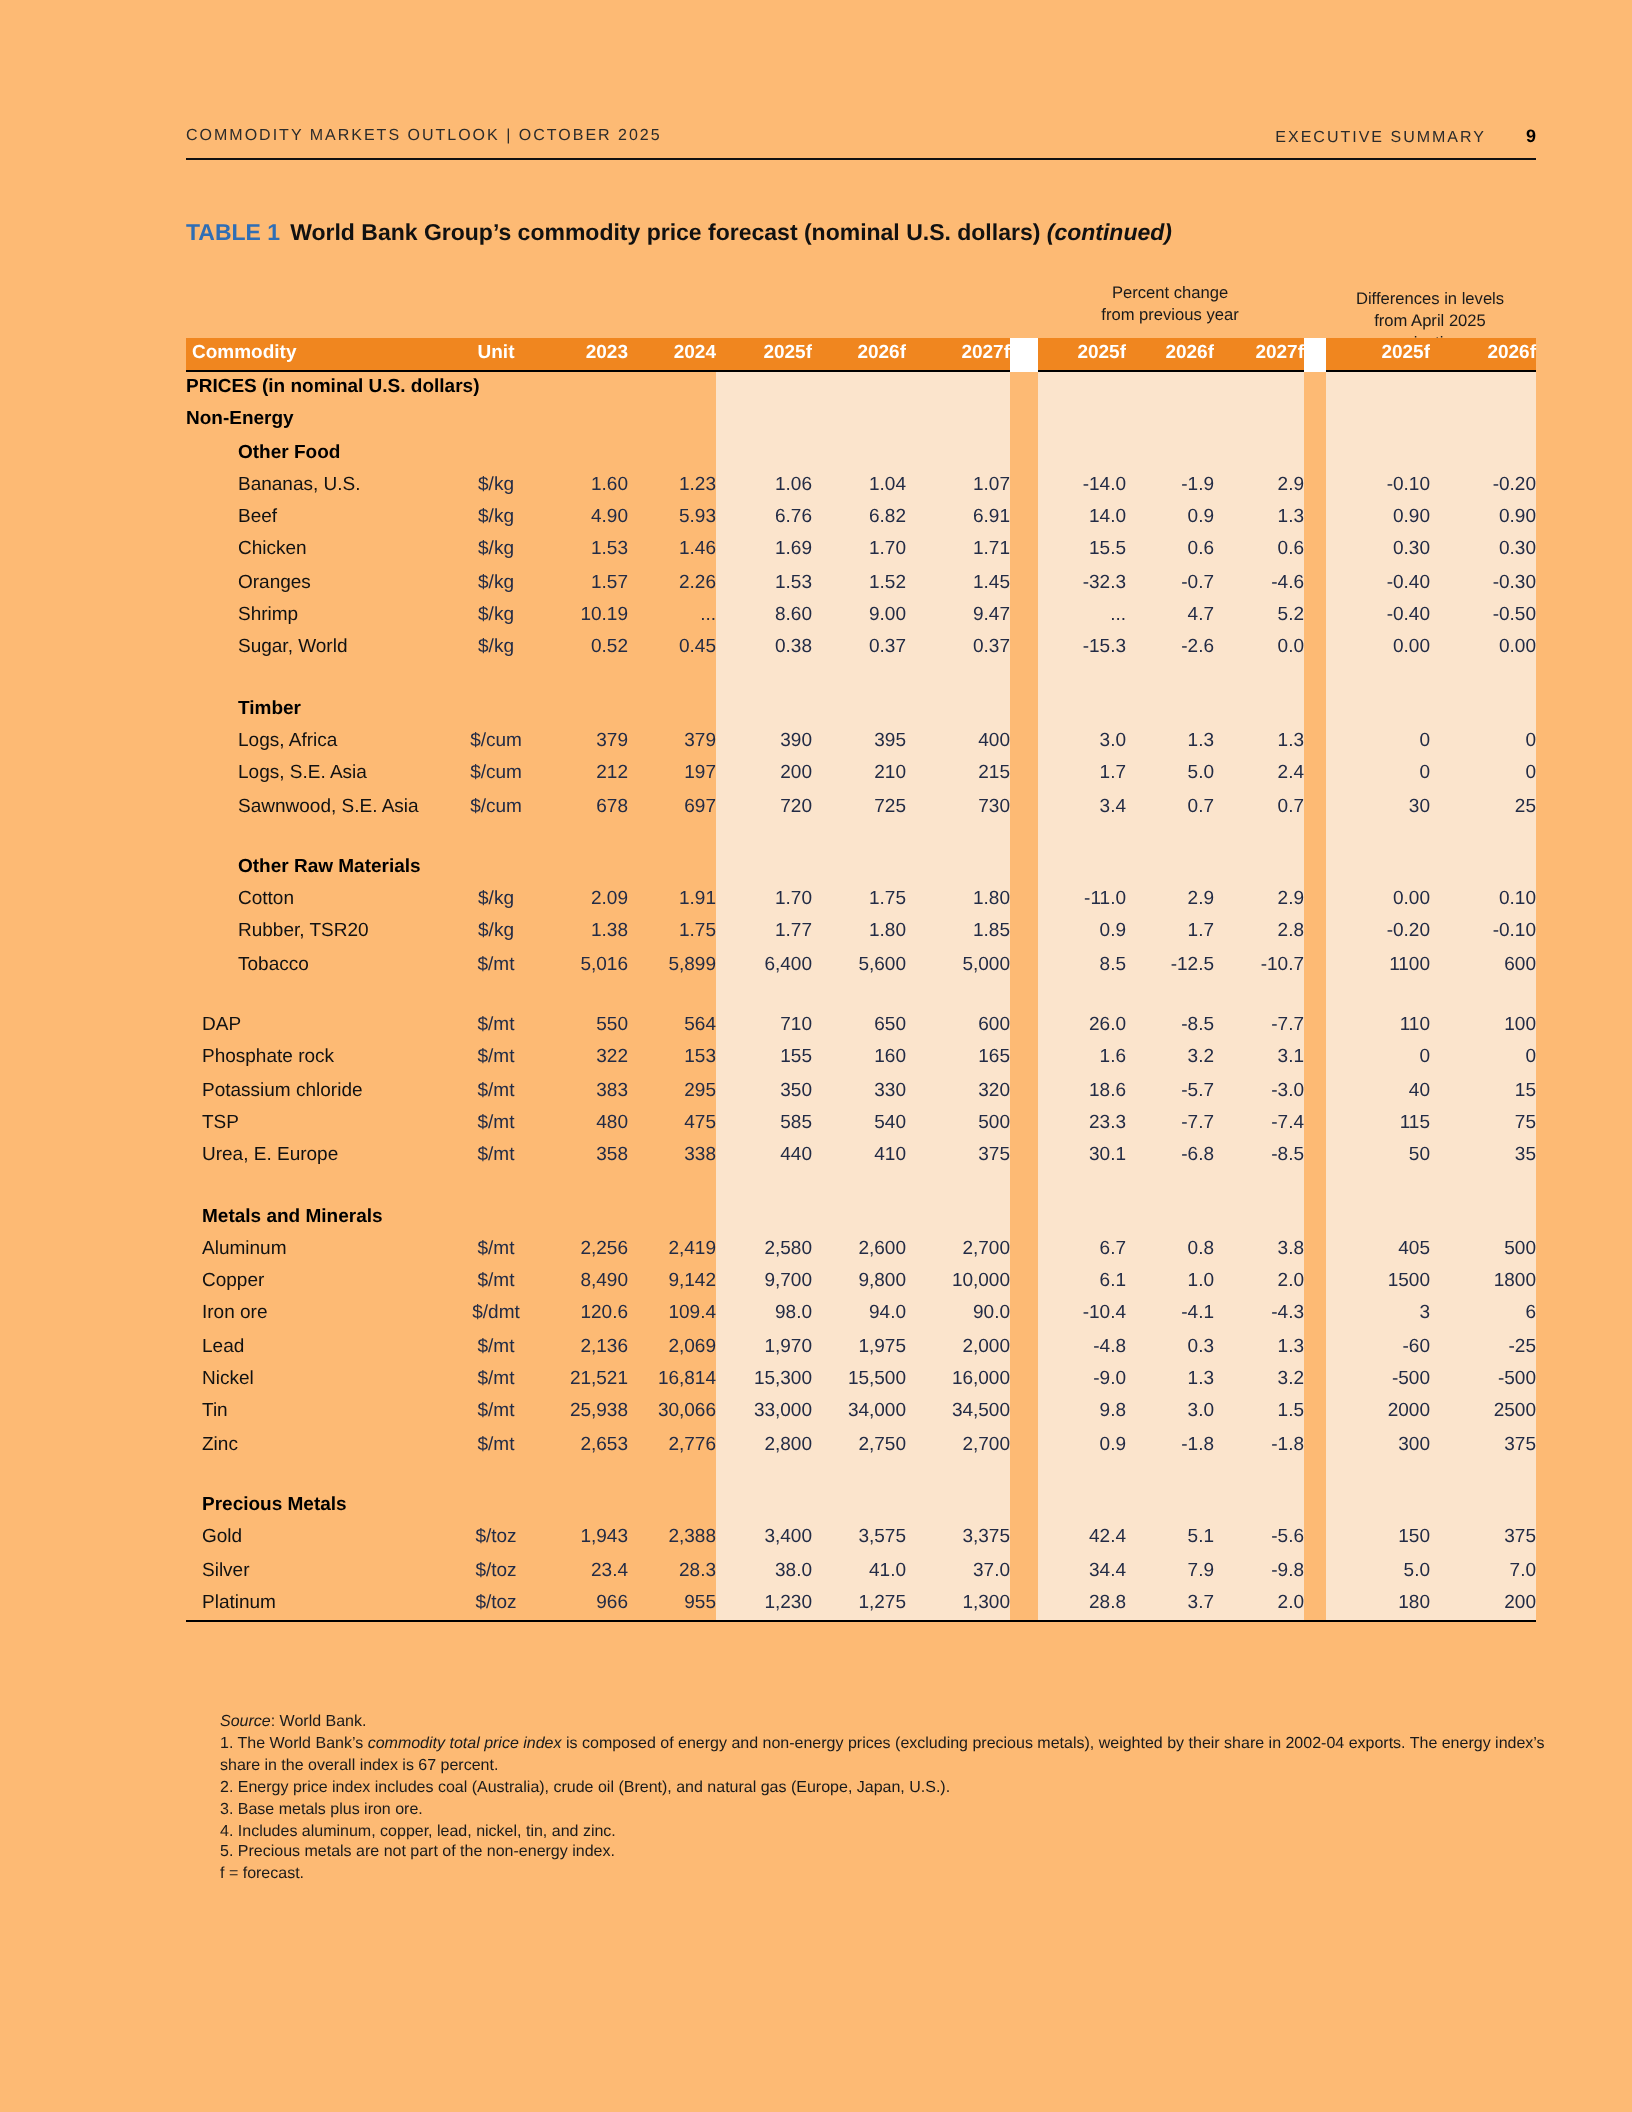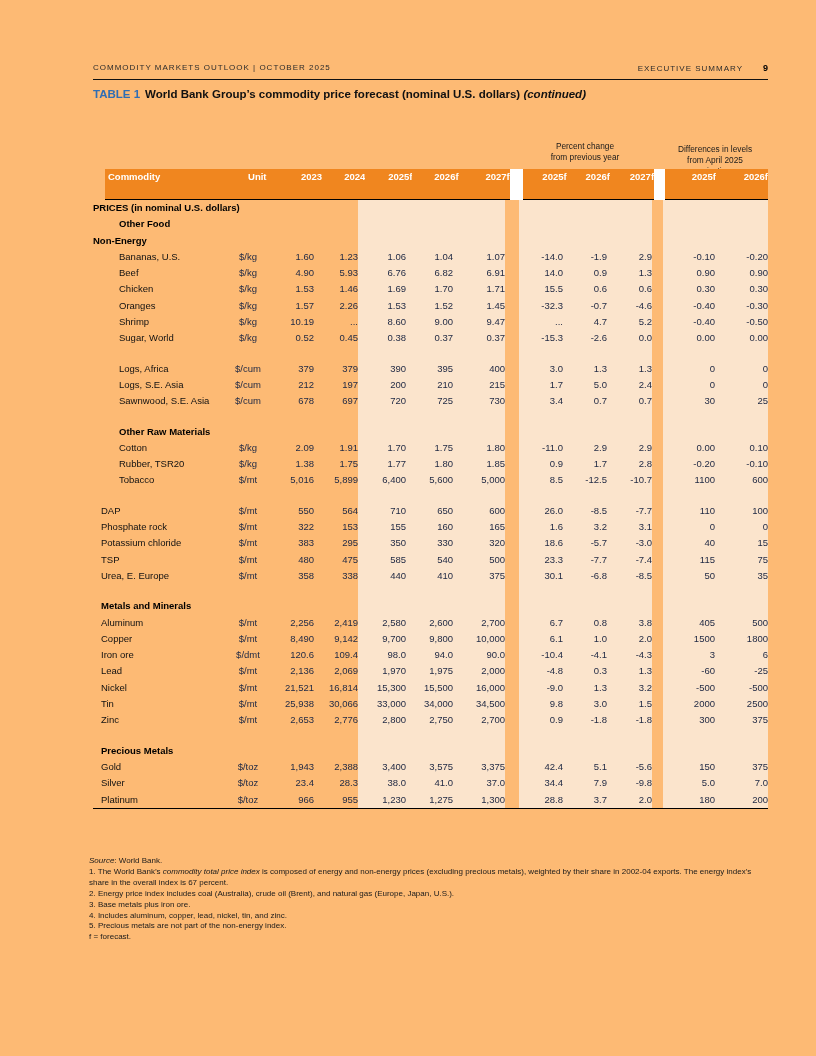--- a/index.html
+++ b/index.html
@@ -8,21 +8,21 @@
   .page{position:absolute;inset:0;background:#fdba74;}
 
   
   .running-header{position:absolute;top:63px;left:93px;width:675px;display:flex;
     justify-content:space-between;font-size:8px;letter-spacing:1px;color:#2b2b2b;}
   .rh-right{display:flex;gap:20px;align-items:baseline;}
   .pagenum{font-weight:bold;color:#000;letter-spacing:0;font-size:9px;}
   .top-rule{position:absolute;top:79px;left:93px;width:675px;border-top:1.2px solid #111;}
 
   
-  .table-title{position:absolute;top:88px;left:93px;font-size:11.5px;font-weight:bold;white-space:nowrap;}
+  .table-title{position:absolute;top:111px;left:93px;font-size:11.5px;font-weight:bold;white-space:nowrap;}
   .t-label{color:var(--blue,#2F6EB5);margin-right:5px;}
   .t-cont{font-style:italic;}
 
   
   .grp{position:absolute;font-size:8.3px;line-height:11px;text-align:center;white-space:pre-line;color:#1a1a1a;}
   .grp-pct{top:141px;left:512px;width:146px;}
   .grp-diff{top:144px;left:655px;width:120px;}
 
   
   .tbl{position:absolute;top:169px;left:93px;width:675px;font-size:9.5px;}
@@ -43,27 +43,27 @@
   .c-p2{width:45px;}
   .g2{width:11px;}
   .c-d0{width:52px;}
   .c-d1{width:53px;}
   .shade{background:var(--peach,#FBE4CC);}
   .sec{font-weight:bold;color:#000;}
 
   
   .band .cell{background:var(--orange,#F0861F);color:#fff;font-weight:bold;
     border-bottom:1.6px solid #000;}
-  .band{height:31px;line-height:15px;margin-left:12px;}
+  .band{height:17px;line-height:15px;}
   .band .c-name{padding-left:3px;}
   .band .gapcell{background:#fff;border-bottom:none;}
   .bottom-rule{border-top:1.6px solid #000;width:675px;}
 
   
-  .footnotes{position:absolute;top:856px;left:89px;width:676px;font-size:8px;line-height:10.9px;color:#1a1a1a;}
+  .footnotes{position:absolute;top:856px;left:110px;width:676px;font-size:8px;line-height:10.9px;color:#1a1a1a;}
   .fn{margin:0;}
   .it{font-style:italic;}
 </style>
 </head>
 <body>
 
 <div class="page">
   <div class="running-header">
     <span class="rh-left">COMMODITY MARKETS OUTLOOK | OCTOBER 2025</span>
     <span class="rh-right">
@@ -111,37 +111,37 @@
         <div class="cell c-f27 num shade"></div>
         <div class="cell g1 gapcell"></div>
         <div class="cell c-p0 num shade"></div>
         <div class="cell c-p1 num shade"></div>
         <div class="cell c-p2 num shade"></div>
         <div class="cell g2 gapcell"></div>
         <div class="cell c-d0 num shade"></div>
         <div class="cell c-d1 num shade"></div>
       </div>
       <div class="t-row">
+        <div class="cell c-name sec">Non-Energy</div>
+        <div class="cell c-unit"></div>
+        <div class="cell c-y23 num"></div>
+        <div class="cell c-y24 num"></div>
+        <div class="cell c-f25 num shade"></div>
+        <div class="cell c-f26 num shade"></div>
+        <div class="cell c-f27 num shade"></div>
+        <div class="cell g1 gapcell"></div>
+        <div class="cell c-p0 num shade"></div>
+        <div class="cell c-p1 num shade"></div>
+        <div class="cell c-p2 num shade"></div>
+        <div class="cell g2 gapcell"></div>
+        <div class="cell c-d0 num shade"></div>
+        <div class="cell c-d1 num shade"></div>
+      </div>
+      <div class="t-row">
         <div class="cell c-name sec" style="padding-left: 26px;">Other Food</div>
-        <div class="cell c-unit"></div>
-        <div class="cell c-y23 num"></div>
-        <div class="cell c-y24 num"></div>
-        <div class="cell c-f25 num shade"></div>
-        <div class="cell c-f26 num shade"></div>
-        <div class="cell c-f27 num shade"></div>
-        <div class="cell g1 gapcell"></div>
-        <div class="cell c-p0 num shade"></div>
-        <div class="cell c-p1 num shade"></div>
-        <div class="cell c-p2 num shade"></div>
-        <div class="cell g2 gapcell"></div>
-        <div class="cell c-d0 num shade"></div>
-        <div class="cell c-d1 num shade"></div>
-      </div>
-      <div class="t-row">
-        <div class="cell c-name sec">Non-Energy</div>
         <div class="cell c-unit"></div>
         <div class="cell c-y23 num"></div>
         <div class="cell c-y24 num"></div>
         <div class="cell c-f25 num shade"></div>
         <div class="cell c-f26 num shade"></div>
         <div class="cell c-f27 num shade"></div>
         <div class="cell g1 gapcell"></div>
         <div class="cell c-p0 num shade"></div>
         <div class="cell c-p1 num shade"></div>
         <div class="cell c-p2 num shade"></div>
@@ -240,20 +240,36 @@
         <div class="cell g1 gapcell"></div>
         <div class="cell c-p0 num shade">-15.3</div>
         <div class="cell c-p1 num shade">-2.6</div>
         <div class="cell c-p2 num shade">0.0</div>
         <div class="cell g2 gapcell"></div>
         <div class="cell c-d0 num shade">0.00</div>
         <div class="cell c-d1 num shade">0.00</div>
       </div>
       <div class="t-row sp">
         <div class="cell c-name"></div>
+        <div class="cell c-unit"></div>
+        <div class="cell c-y23 num"></div>
+        <div class="cell c-y24 num"></div>
+        <div class="cell c-f25 num shade"></div>
+        <div class="cell c-f26 num shade"></div>
+        <div class="cell c-f27 num shade"></div>
+        <div class="cell g1 gapcell"></div>
+        <div class="cell c-p0 num shade"></div>
+        <div class="cell c-p1 num shade"></div>
+        <div class="cell c-p2 num shade"></div>
+        <div class="cell g2 gapcell"></div>
+        <div class="cell c-d0 num shade"></div>
+        <div class="cell c-d1 num shade"></div>
+      </div>
+      <div class="t-row">
+        <div class="cell c-name sec" style="padding-left: 26px;">Timber</div>
         <div class="cell c-unit"></div>
         <div class="cell c-y23 num"></div>
         <div class="cell c-y24 num"></div>
         <div class="cell c-f25 num shade"></div>
         <div class="cell c-f26 num shade"></div>
         <div class="cell c-f27 num shade"></div>
         <div class="cell g1 gapcell"></div>
         <div class="cell c-p0 num shade"></div>
         <div class="cell c-p1 num shade"></div>
         <div class="cell c-p2 num shade"></div>

